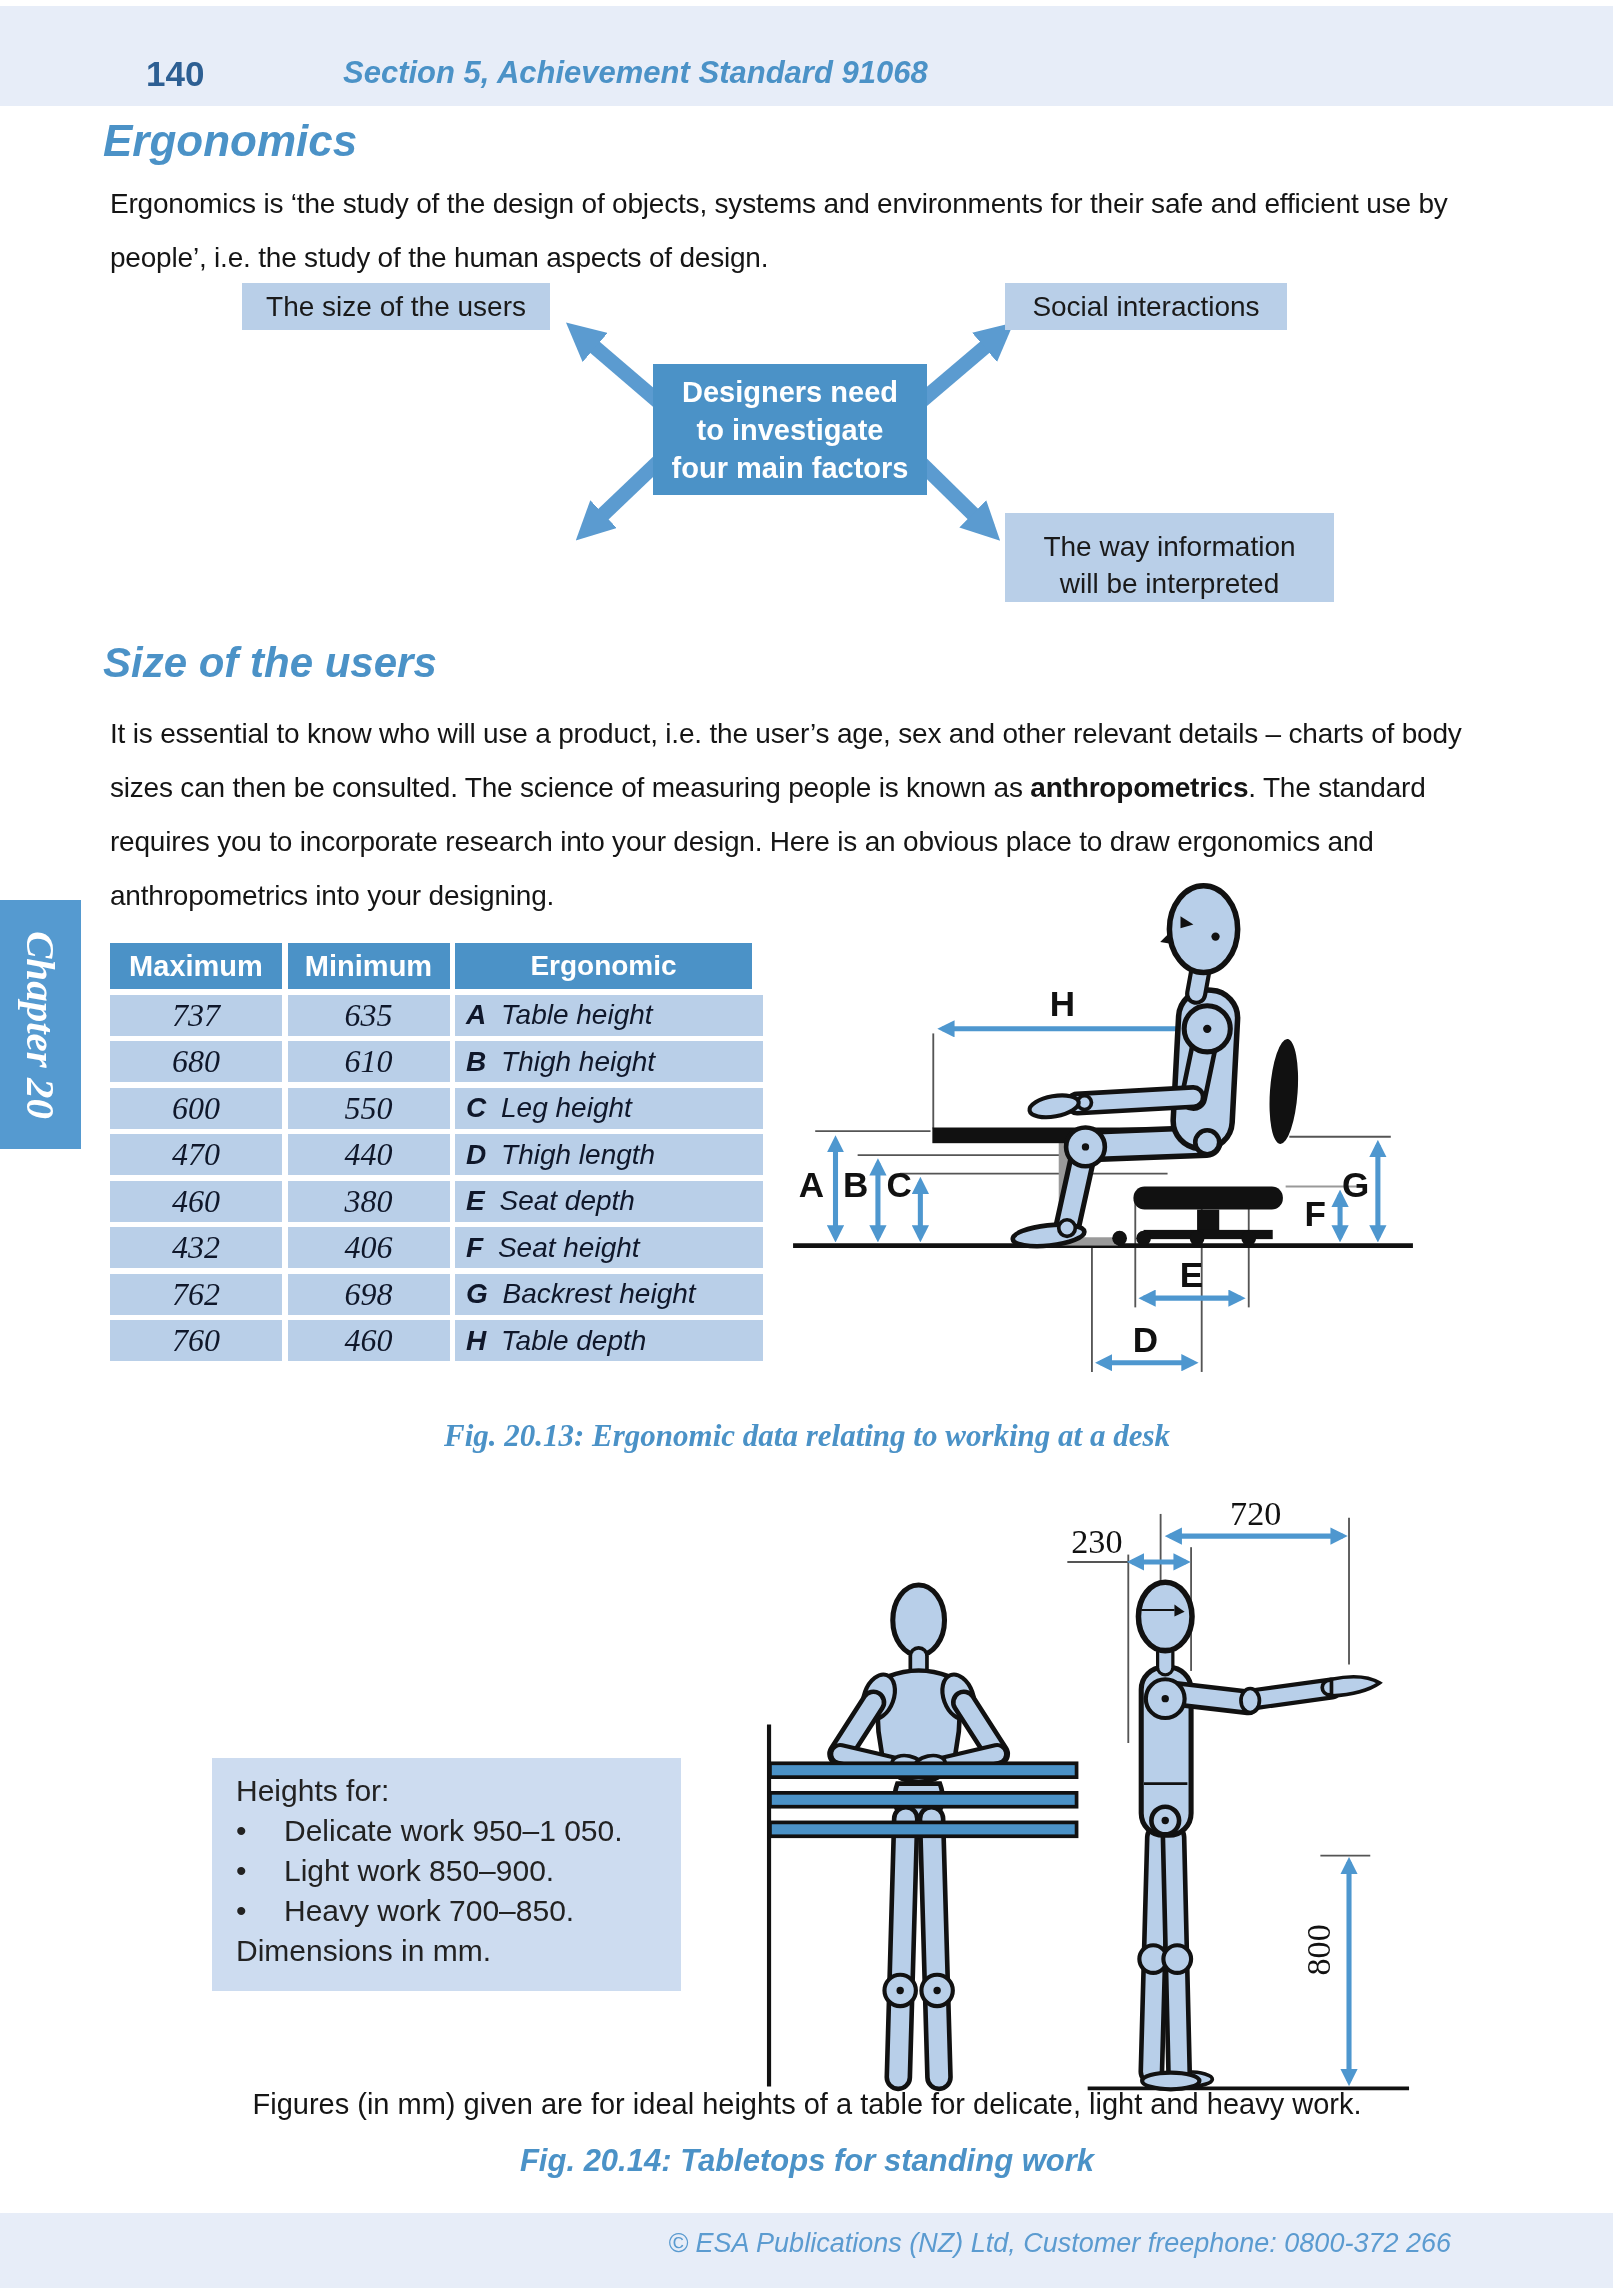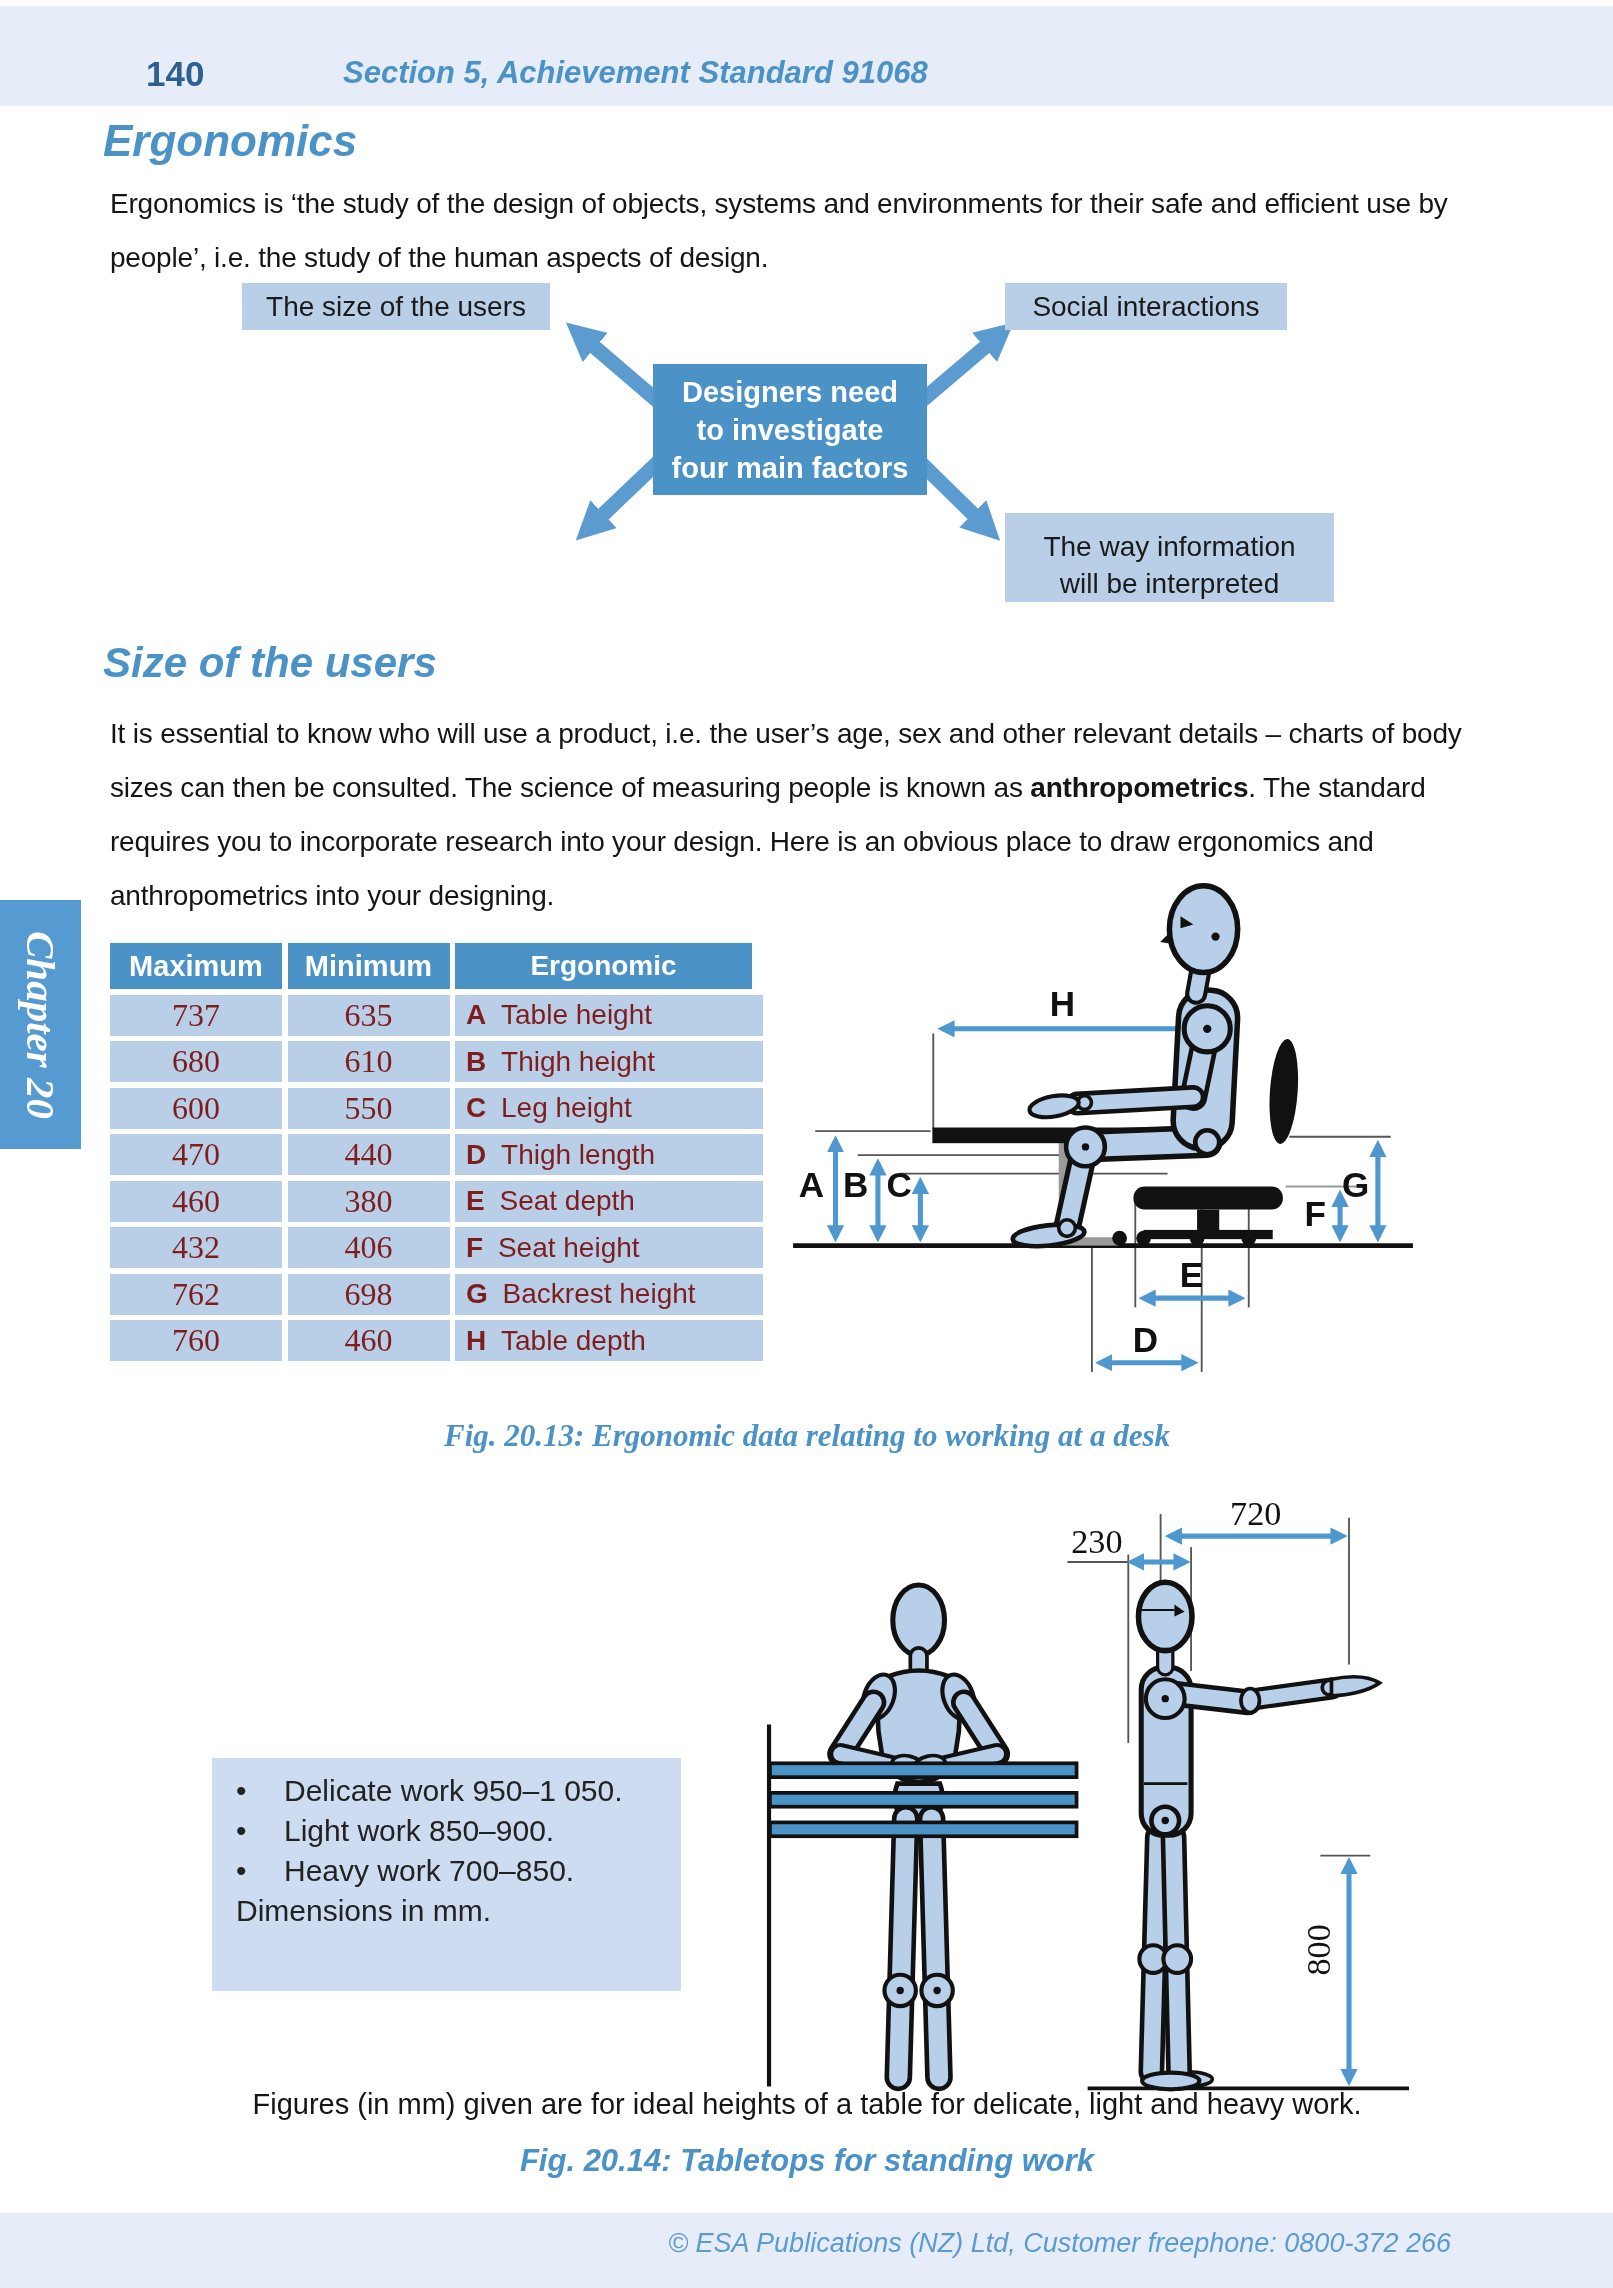--- a/index.html
+++ b/index.html
@@ -23,21 +23,21 @@
   .fbox-tr{left:1005px;top:283px;width:282px;height:47px;}
   .fbox-bl{left:301px;top:513px;width:257px;height:89px;}
   .fbox-br{left:1005px;top:513px;width:329px;height:89px;justify-content:flex-end;}
   .fbox-c{left:653px;top:364px;width:274px;height:131px;background:#4b92c7;color:#ffffff;font-weight:bold;font-size:29px;line-height:38px;}
   .arrows-svg{position:absolute;left:0;top:0;width:1613px;height:665px;}
   
   .etable{position:absolute;left:110px;top:943px;}
   .trow{display:flex;gap:5.5px;margin-bottom:5.5px;align-items:center;}
   .hcell{background:#4b92c7;color:#fff;font-weight:bold;font-size:29px;height:46px;display:flex;align-items:center;justify-content:center;}
   .cell{background:#b9cfe8;height:41px;display:flex;align-items:center;justify-content:center;
-        font-family:"Liberation Serif",serif;font-size:32px;color:#7f1d1d;}
+        font-family:"Liberation Serif",serif;font-size:32px;color:#0f172a;font-style:italic;}
   .c1{width:172px;}.c2{width:162px;}
   .c3{width:297px;justify-content:flex-start;padding-left:11px;font-family:"Liberation Sans",sans-serif;font-size:28px;}
   .key{font-weight:bold;margin-right:14.8px;}
   
   .figcap{position:absolute;left:110px;width:1394px;text-align:center;font-size:31px;font-weight:bold;font-style:italic;color:#4b92c7;}
   .cap13{top:1418px;font-family:Liberation Serif, serif;}
   .cap14{top:2143px;}
   .noteline{position:absolute;left:110px;top:2088px;width:1394px;text-align:center;font-size:29px;color:#151515;}
   
   .hpanel{position:absolute;left:212px;top:1758px;width:469px;height:233px;background:#cddcf0;
@@ -347,20 +347,21 @@
       <path d="M542,240 L622,229" class="li" stroke-width="15"></path>
       <circle cx="442" cy="240" r="21" class="part" stroke-width="4.5"></circle>
       <circle cx="442" cy="240" r="4" class="blk"></circle>
       <ellipse cx="534" cy="242" rx="10" ry="13" class="part" stroke-width="4"></ellipse>
       <circle cx="620" cy="228" r="8" class="part" stroke-width="4"></circle>
       <path d="M622,219 Q656,212 674,223 Q657,235 622,237 Z" class="part" stroke-width="4"></path>
     </g>
   </svg>
 
   <div class="hpanel">
+    <div>Heights for:</div>
     <div class="hrow">
       <span class="bullet">•</span>
       <span>Delicate work 950–1 050.</span>
     </div>
     <div class="hrow">
       <span class="bullet">•</span>
       <span>Light work 850–900.</span>
     </div>
     <div class="hrow">
       <span class="bullet">•</span>

